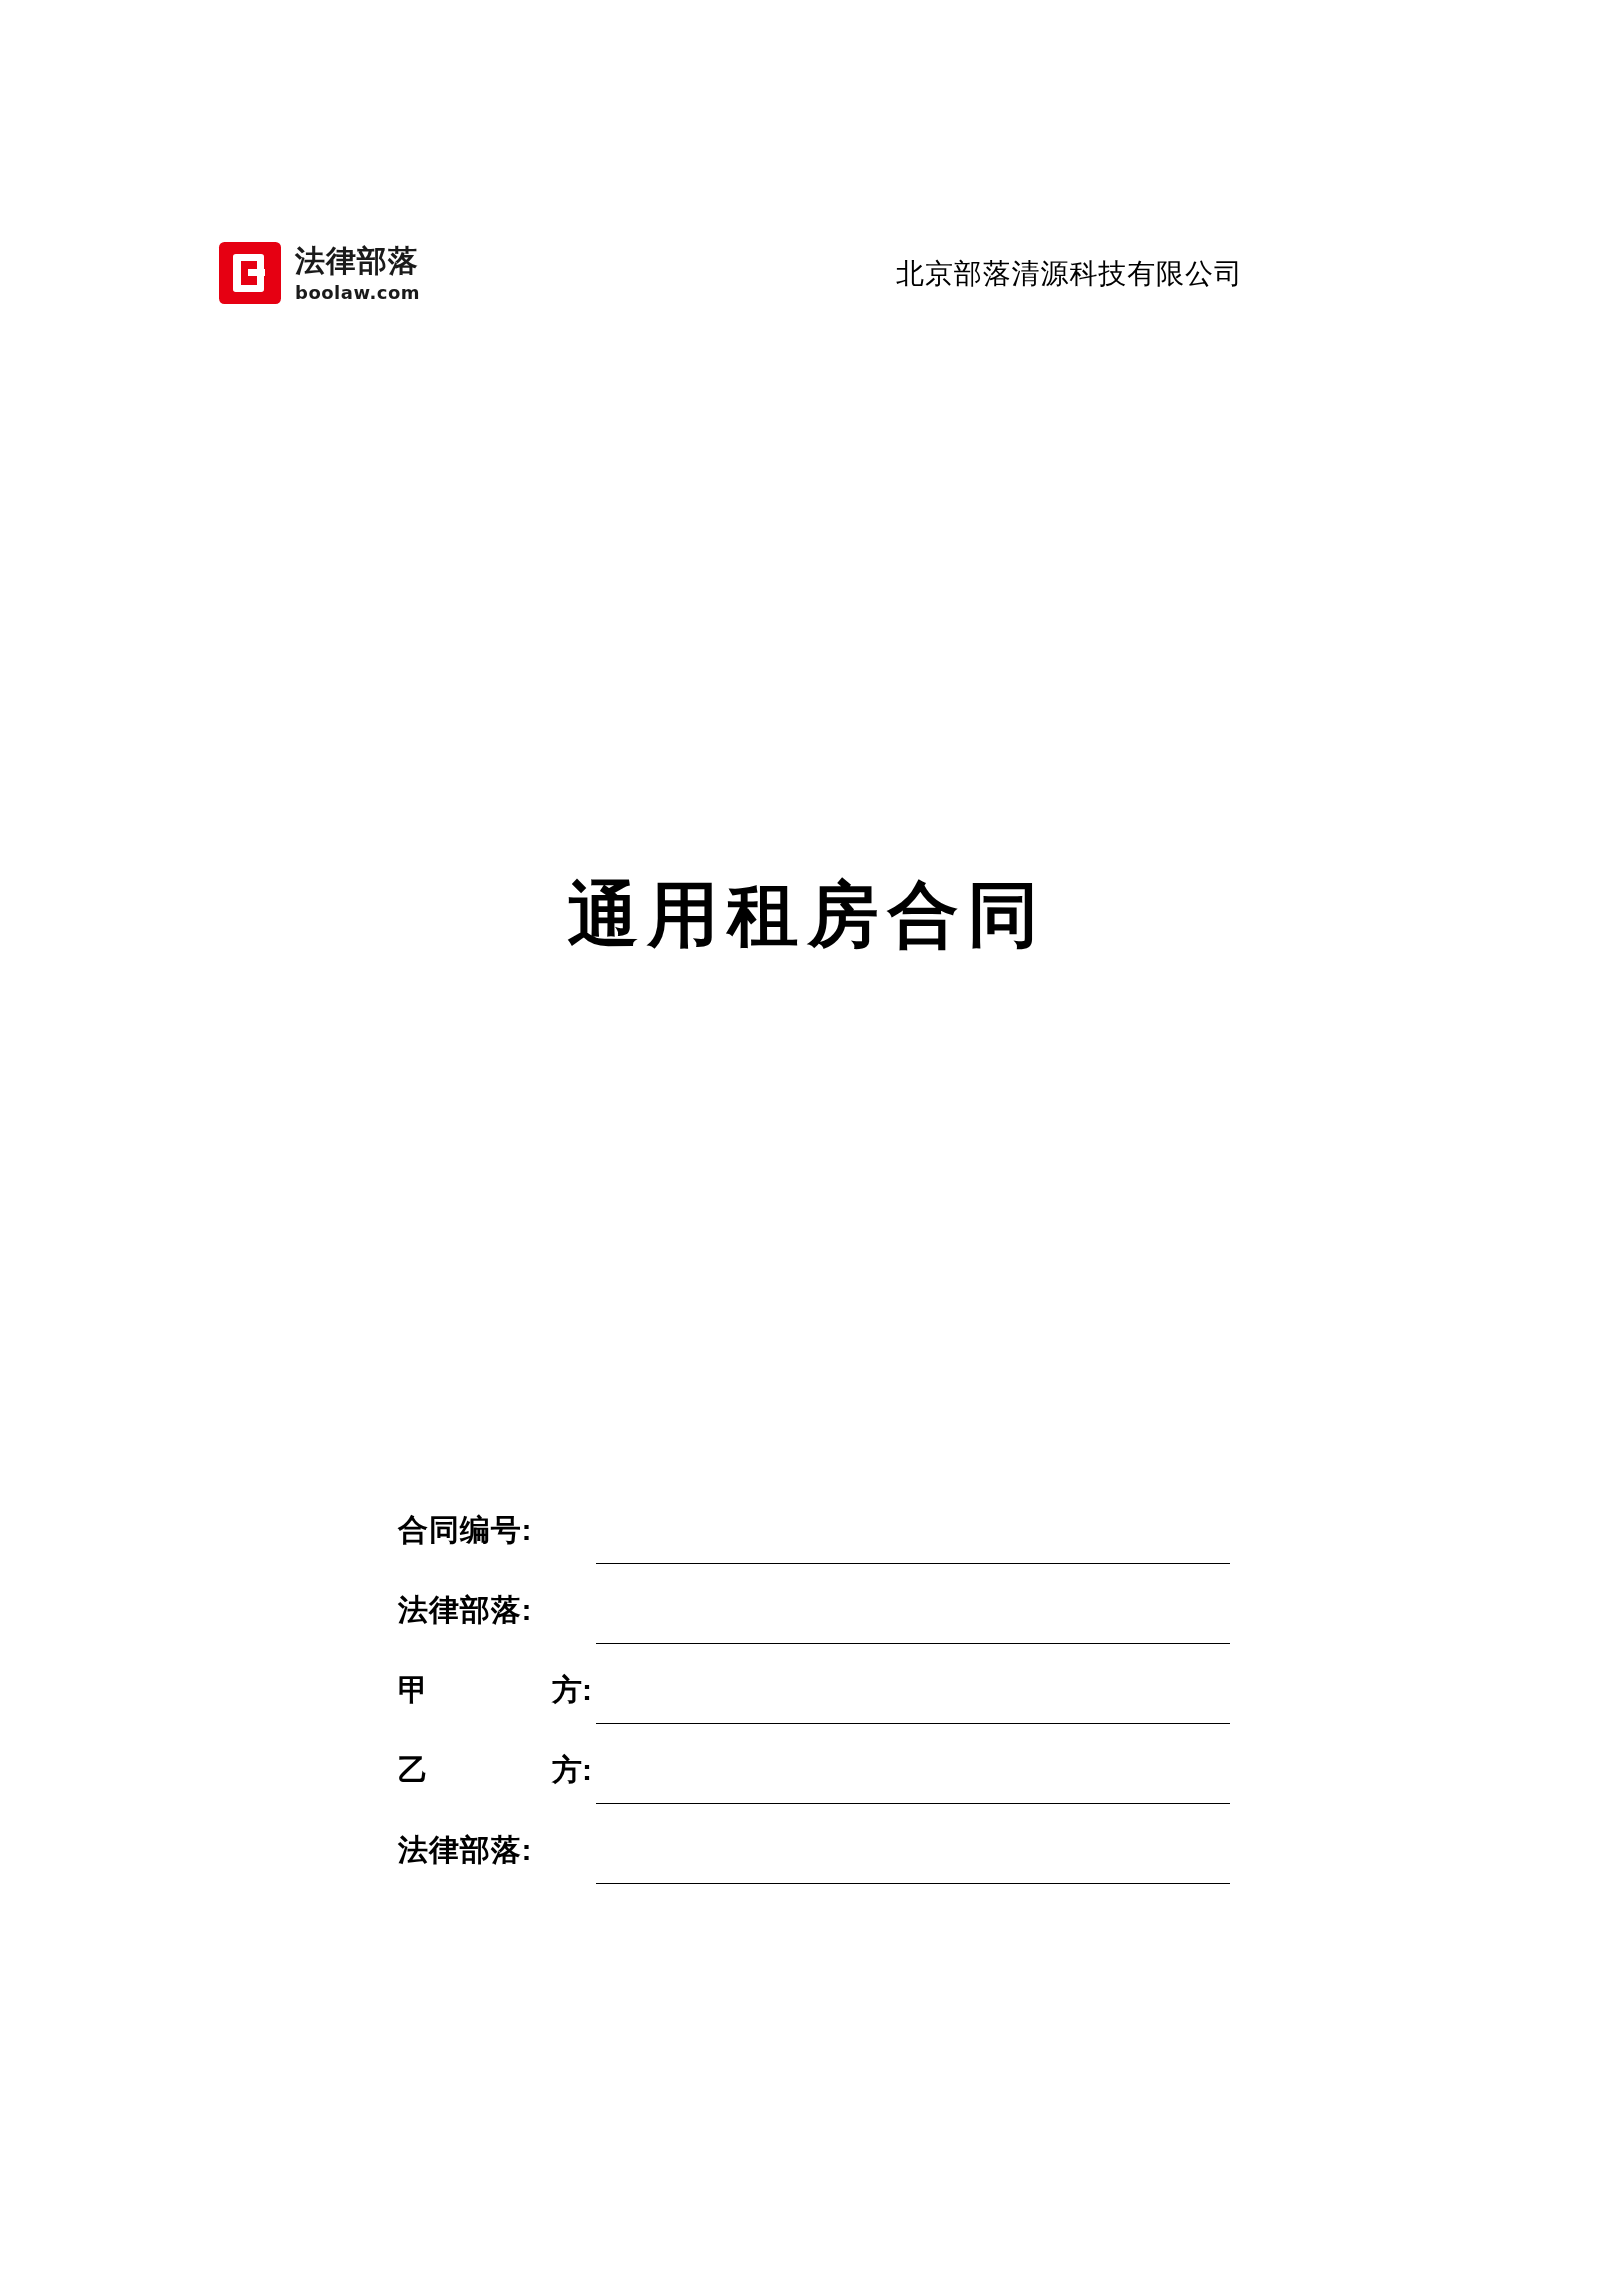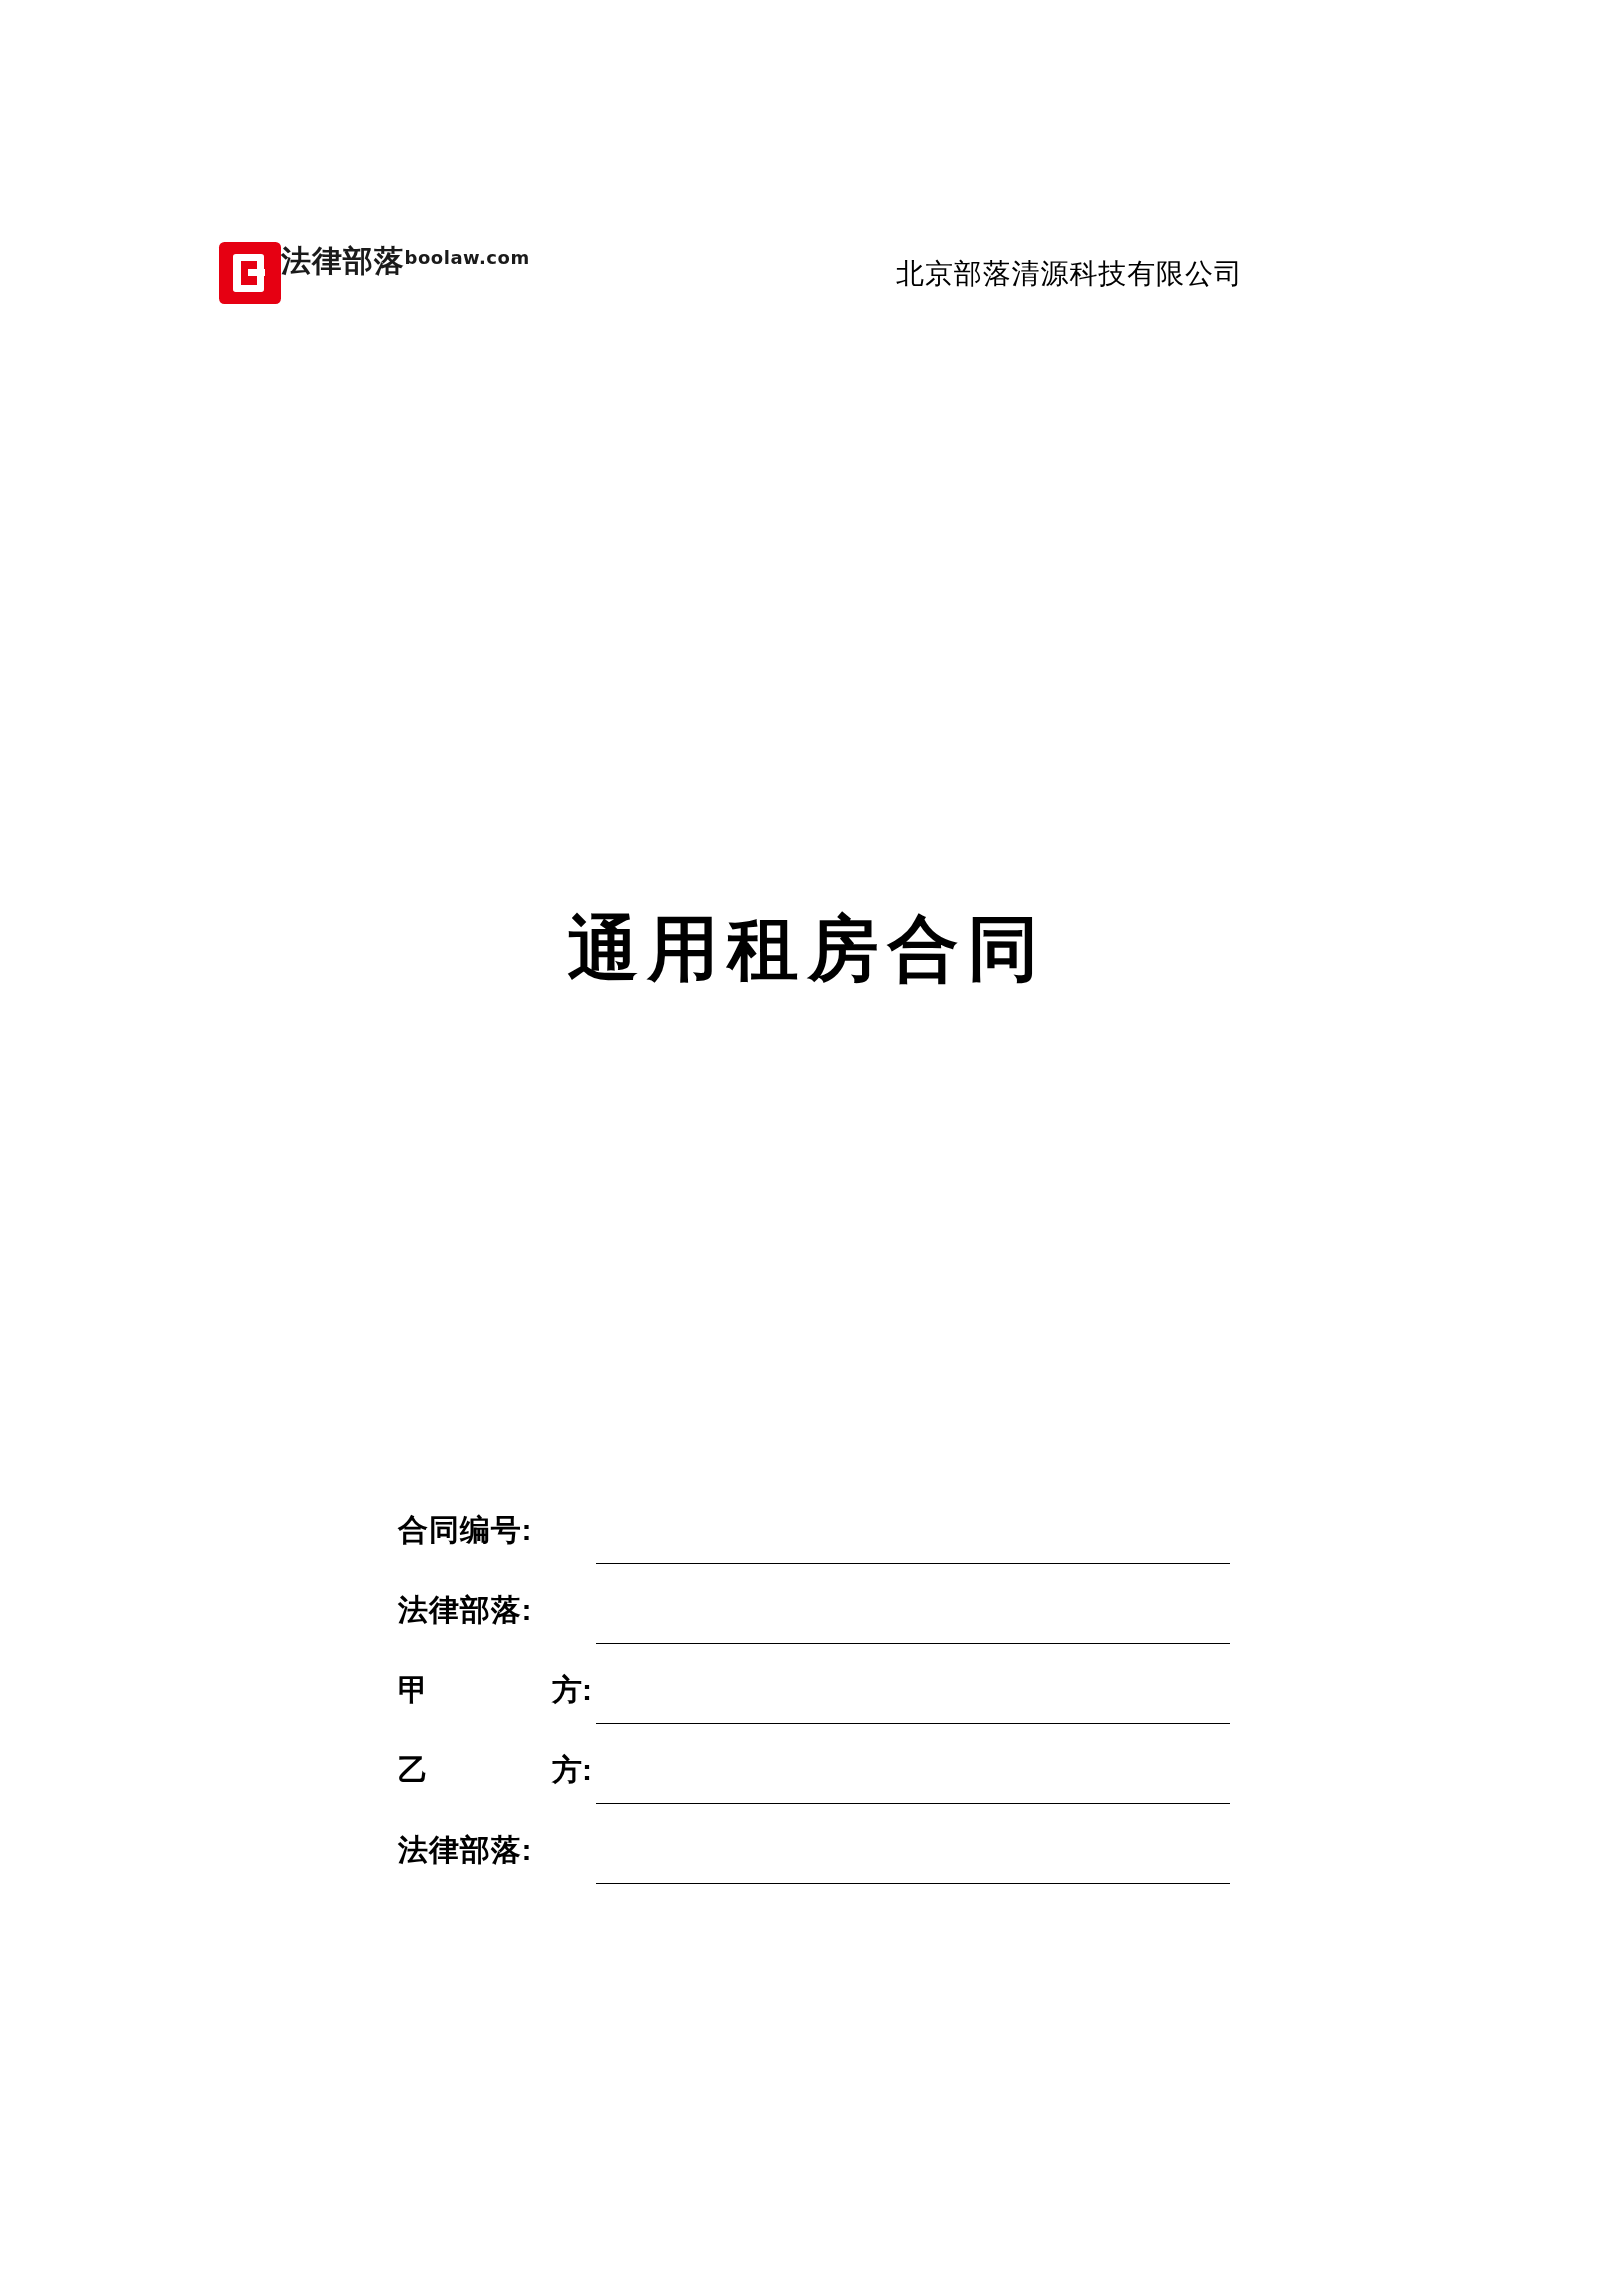--- a/index.html
+++ b/index.html
@@ -57,23 +57,23 @@
   .logo-mark::after {
     content: "";
     position: absolute;
     left: 29px;
     top: 27px;
     width: 17px;
     height: 7.2px;
     background: #ffffff;
   }
   .logo-text {
-    margin-left: 0;
-    display: flex;
-    flex-direction: row;
+    margin-left: 14px;
+    display: flex;
+    flex-direction: column;
     justify-content: center;
     padding-top: 1.8px;
   }
   .logo-cn {
     font-size: 30px;
     font-weight: 700;
     letter-spacing: 0.9px;
     line-height: 1.15;
     color: #1a1a1a;
   }
@@ -92,21 +92,21 @@
     font-size: 28px;
     font-weight: 400;
     letter-spacing: 0.9px;
     color: #000000;
     white-space: nowrap;
   }
 
   
   .doc-title {
     position: absolute;
-    top: 902px;
+    top: 868px;
     left: 0;
     width: 100%;
     text-align: center;
     font-size: 71px;
     font-weight: 700;
     letter-spacing: 9px;
     color: #000000;
   }
 
   

